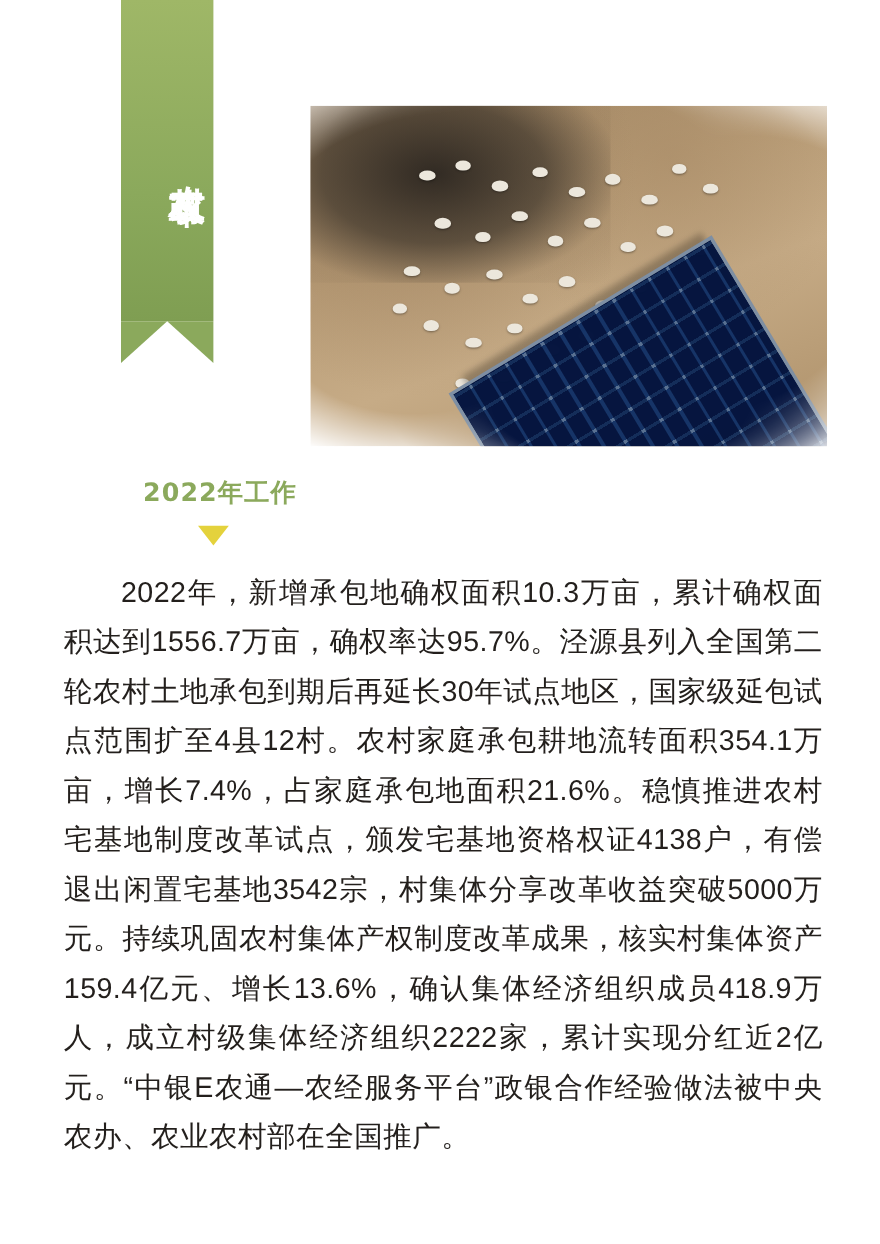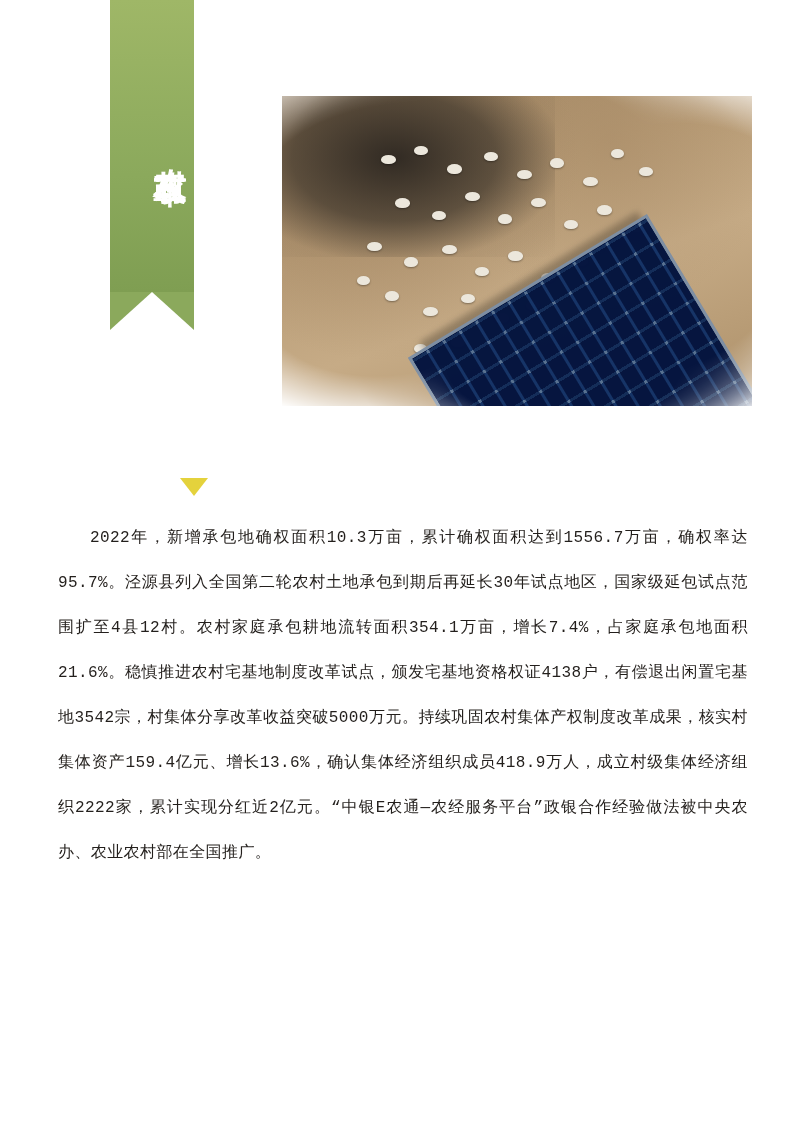--- a/index.html
+++ b/index.html
@@ -164,22 +164,22 @@
     border-right: 14px solid transparent;
     border-top: 18px solid #e4d23c;
   }
 
   
   .body-text {
     position: absolute;
     left: 58px;
     top: 516px;
     width: 690px;
-    font-family: Liberation Mono, monospace;
-    font-size: 16px;
+    font-family: Liberation Sans, sans-serif;
+    font-size: 26px;
     line-height: 45px;
     color: #231f1c;
     text-align: justify;
     text-justify: inter-character;
     text-indent: 2em;
     letter-spacing: 0.4px;
   }
 </style>
 </head>
 <body>
@@ -228,17 +228,18 @@
       <div class="sheep" style="left:52%;top:66%;width:14px;height:9px;"></div>
       <div class="sheep" style="left:16%;top:58%;width:13px;height:9px;"></div>
       <div class="sheep" style="left:36%;top:78%;width:14px;height:9px;"></div>
       <div class="sheep" style="left:28%;top:80%;width:13px;height:9px;"></div>
 
       <div class="panel-shadow"></div>
       <div class="panel-array"></div>
     </div>
   </div>
 
+  <div class="section-head">2022年工作</div>
   <div class="arrow-down"></div>
 
   <div class="body-text">2022年，新增承包地确权面积10.3万亩，累计确权面积达到1556.7万亩，确权率达95.7%。泾源县列入全国第二轮农村土地承包到期后再延长30年试点地区，国家级延包试点范围扩至4县12村。农村家庭承包耕地流转面积354.1万亩，增长7.4%，占家庭承包地面积21.6%。稳慎推进农村宅基地制度改革试点，颁发宅基地资格权证4138户，有偿退出闲置宅基地3542宗，村集体分享改革收益突破5000万元。持续巩固农村集体产权制度改革成果，核实村集体资产159.4亿元、增长13.6%，确认集体经济组织成员418.9万人，成立村级集体经济组织2222家，累计实现分红近2亿元。“中银E农通—农经服务平台”政银合作经验做法被中央农办、农业农村部在全国推广。</div>
 
 </div>
 
 </body></html>

